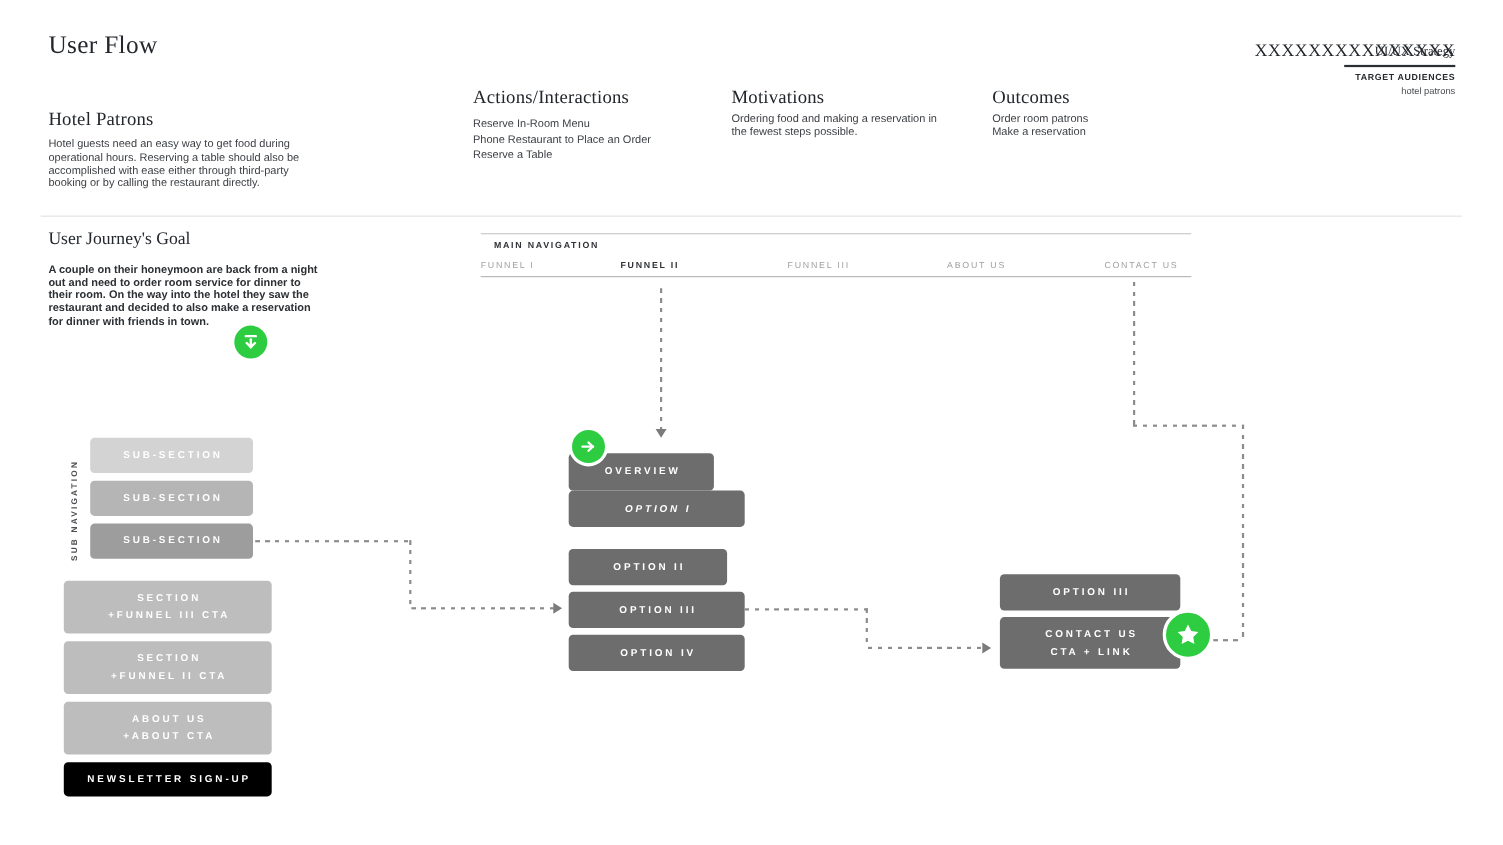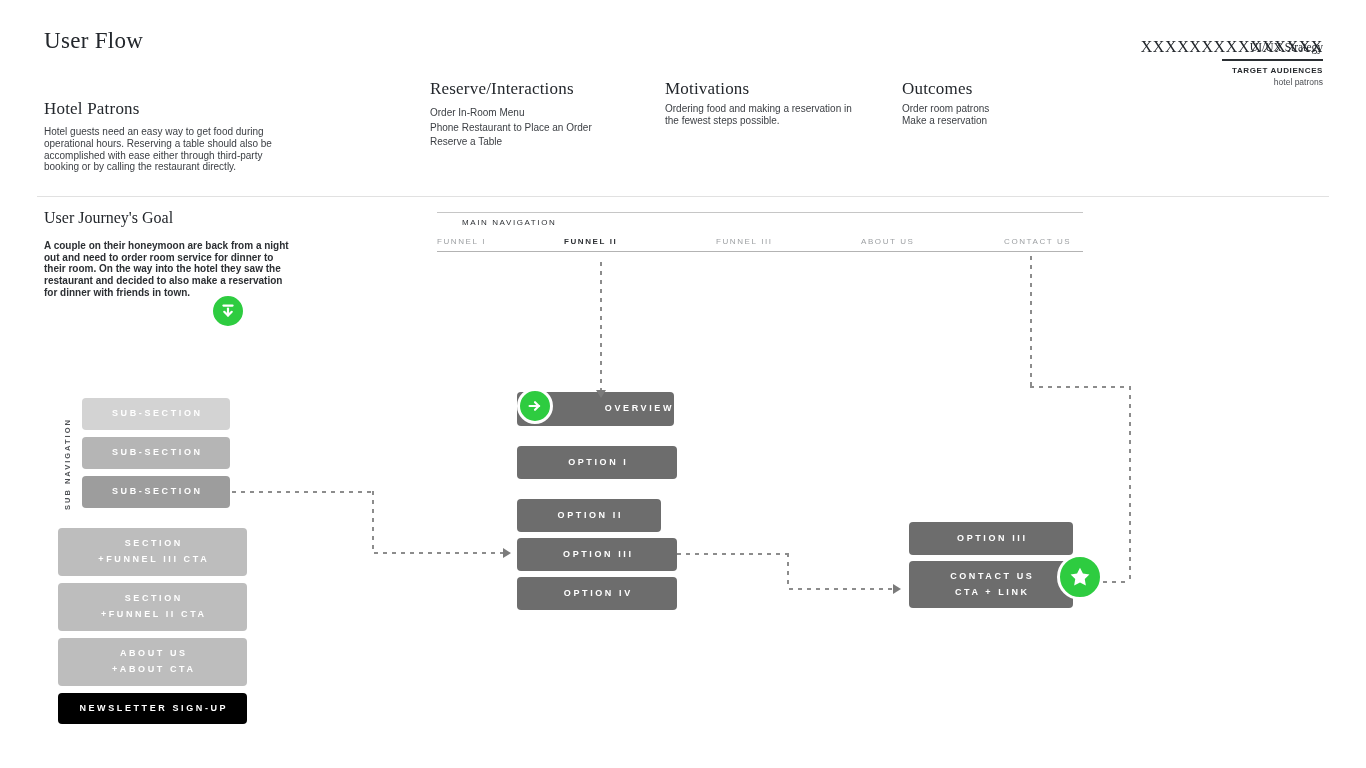--- a/index.html
+++ b/index.html
@@ -48,38 +48,38 @@
   }
   #bx-home     { left:52px;  top:310px; width:168px; height:33px; background:#8a8a8a; }
   #bx-intro    { left:52px;  top:348px; width:168px; height:44px; background:#bababa; }
   #bx-sub1     { left:82px;  top:398px; width:148px; height:32px; background:#d3d3d3; }
   #bx-sub2     { left:82px;  top:437px; width:148px; height:32px; background:#b5b5b5; }
   #bx-sub3     { left:82px;  top:476px; width:148px; height:32px; background:#9d9d9d; }
   #bx-sec3     { left:58px;  top:528px; width:189px; height:48px; background:#bdbdbd; }
   #bx-sec2     { left:58px;  top:583px; width:189px; height:48px; background:#bdbdbd; }
   #bx-about    { left:58px;  top:638px; width:189px; height:48px; background:#bdbdbd; }
   #bx-news     { left:58px;  top:693px; width:189px; height:31px; background:#000000; }
-  #bx-overview { left:517px; top:392px; width:157px; height:34px; background:#6d6d6d;align-items:flex-end; }
-  #bx-opt1     { left:517px; top:446px; width:160px; height:33px; background:#6d6d6d; }
+  #bx-overview { left:517px; top:412px; width:132px; height:34px; background:#6d6d6d; }
+  #bx-opt1     { left:517px; top:446px; width:160px; height:33px; background:#6d6d6d;font-style:italic; }
   #bx-opt2     { left:517px; top:499px; width:144px; height:33px; background:#6d6d6d; }
   #bx-opt3     { left:517px; top:538px; width:160px; height:33px; background:#6d6d6d; }
   #bx-opt4     { left:517px; top:577px; width:160px; height:33px; background:#6d6d6d; }
   #bx-ropt3    { left:909px; top:522px; width:164px; height:33px; background:#6d6d6d; }
   #bx-contact  { left:909px; top:561px; width:164px; height:47px; background:#6d6d6d; }
 
   #subnav-label {
     left:63px; top:404px; height:106px;
     writing-mode:vertical-rl; transform:rotate(180deg);
     font-size:7.5px; font-weight:bold; letter-spacing:2px; color:#4c4f53;
   }
 
   
   #mainnav-topline { left:437px; top:212px; width:646px; height:1px; background:#c6c6c6; }
   #mainnav-botline { left:437px; top:251px; width:646px; height:1px; background:#b3b3b3; }
-  #mainnav-label { left:450px; top:218px; font-size:8px; font-weight:normal; letter-spacing:1.6px; color:#2e3135;padding-left:12px; }
+  #mainnav-label { left:437px; top:218px; font-size:8px; font-weight:bold; letter-spacing:1.6px; color:#2e3135;padding-left:12px; }
   .nav-item { position:absolute; top:237px; font-size:8px; letter-spacing:1.6px; color:#9da0a3; }
   .nav-item.active { color:#2e3135; font-weight:bold; }
   #nav-0 { left:437px; } #nav-1 { left:564px; } #nav-2 { left:716px; }
   #nav-3 { left:861px; } #nav-4 { left:1004px; }
 
   
   .dash-h { position:absolute; height:2px;
     background:repeating-linear-gradient(90deg,#8c8c8c 0 4px,transparent 4px 9px); }
   .dash-v { position:absolute; width:2px;
     background:repeating-linear-gradient(180deg,#8c8c8c 0 4px,transparent 4px 9px); }
@@ -103,23 +103,23 @@
   <div id="page-title" class="abs serif">User Flow</div>
   <div id="brand-line" class="abs serif">XXXXXXXXXXXXXXX</div>
   <div id="discipline" class="abs serif">UI/UX Strategy</div>
   <div id="brand-rule" class="abs"></div>
   <div id="ta-label" class="abs">TARGET AUDIENCES</div>
   <div id="ta-value" class="abs">hotel patrons</div>
 
   <div id="persona-title" class="abs serif col-title">Hotel Patrons</div>
   <div id="persona-desc" class="abs small-text">Hotel guests need an easy way to get food during operational hours. Reserving a table should also be accomplished with ease either through third-party booking or by calling the restaurant directly.</div>
 
-  <div id="actions-title" class="abs serif col-title">Reserve/Interactions</div>
+  <div id="actions-title" class="abs serif col-title">Actions/Interactions</div>
   <div id="actions-list" class="abs">
-    <div>Order In-Room Menu</div>
+    <div>Reserve In-Room Menu</div>
     <div>Phone Restaurant to Place an Order</div>
     <div>Reserve a Table</div>
   </div>
 
   <div id="motivations-title" class="abs serif col-title">Motivations</div>
   <div id="motivations-desc" class="abs small-text">Ordering food and making a reservation in the fewest steps possible.</div>
 
   <div id="outcomes-title" class="abs serif col-title">Outcomes</div>
   <div id="outcomes-list" class="abs">
     <div>Order room patrons</div>

